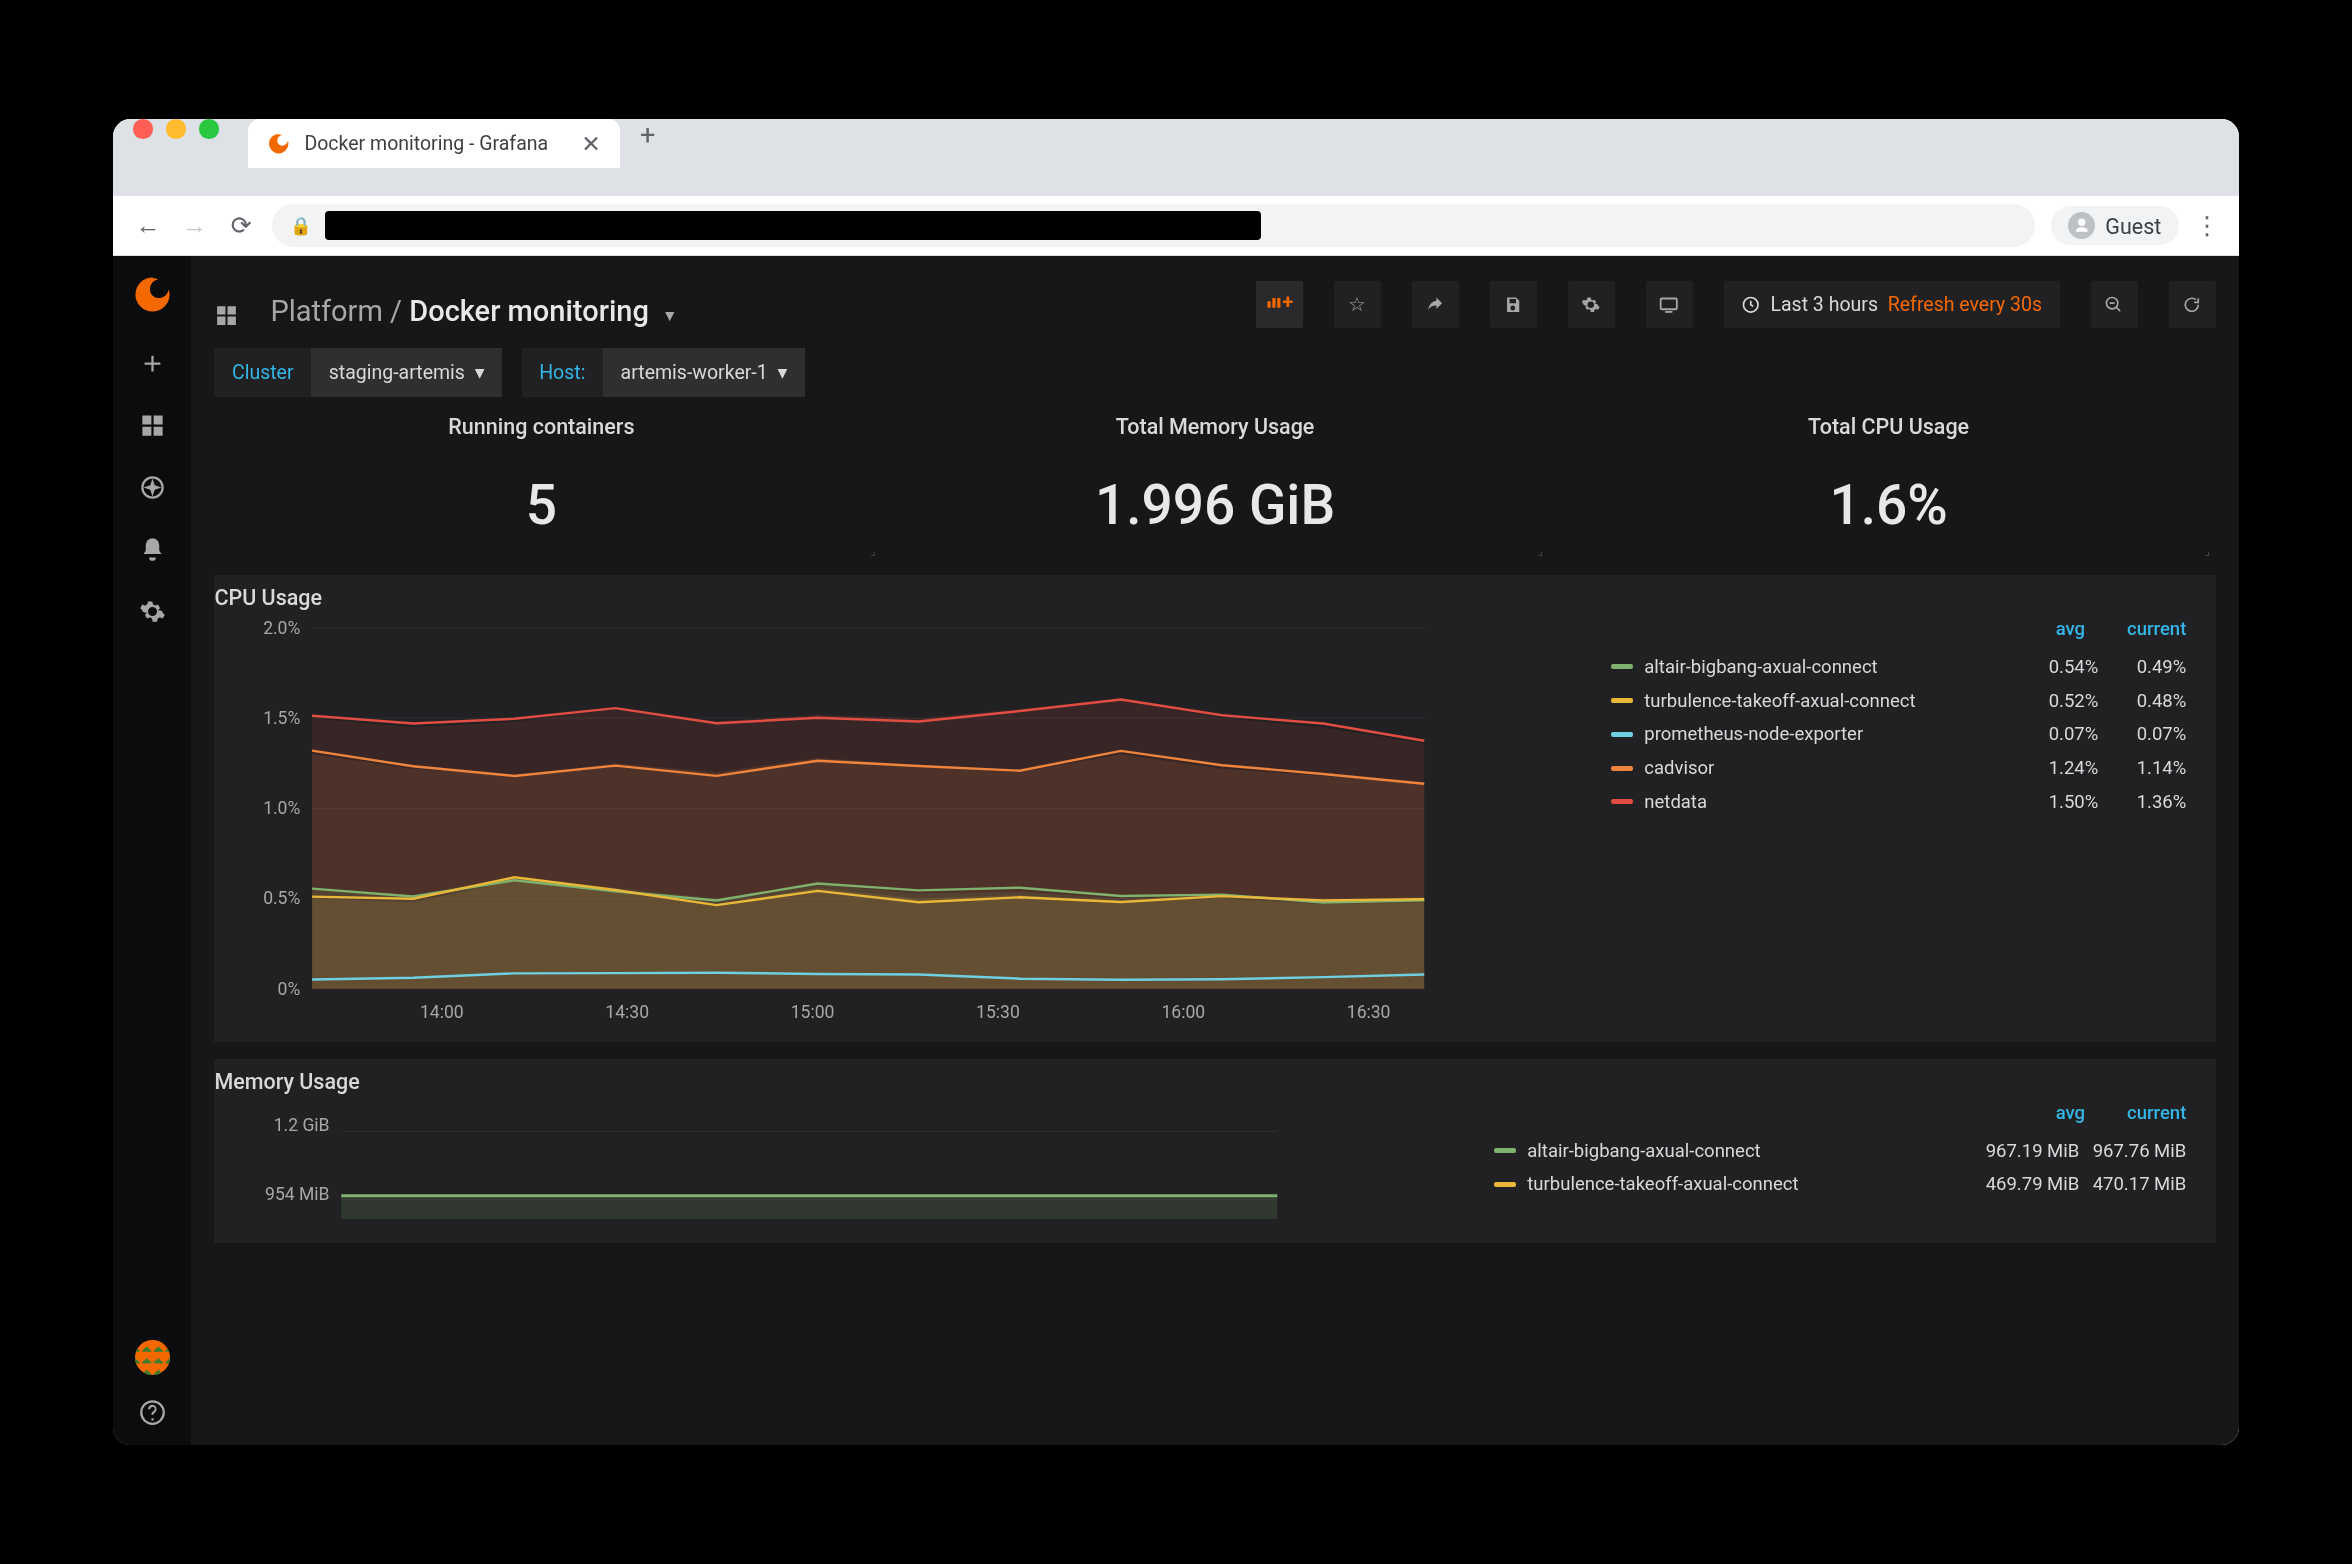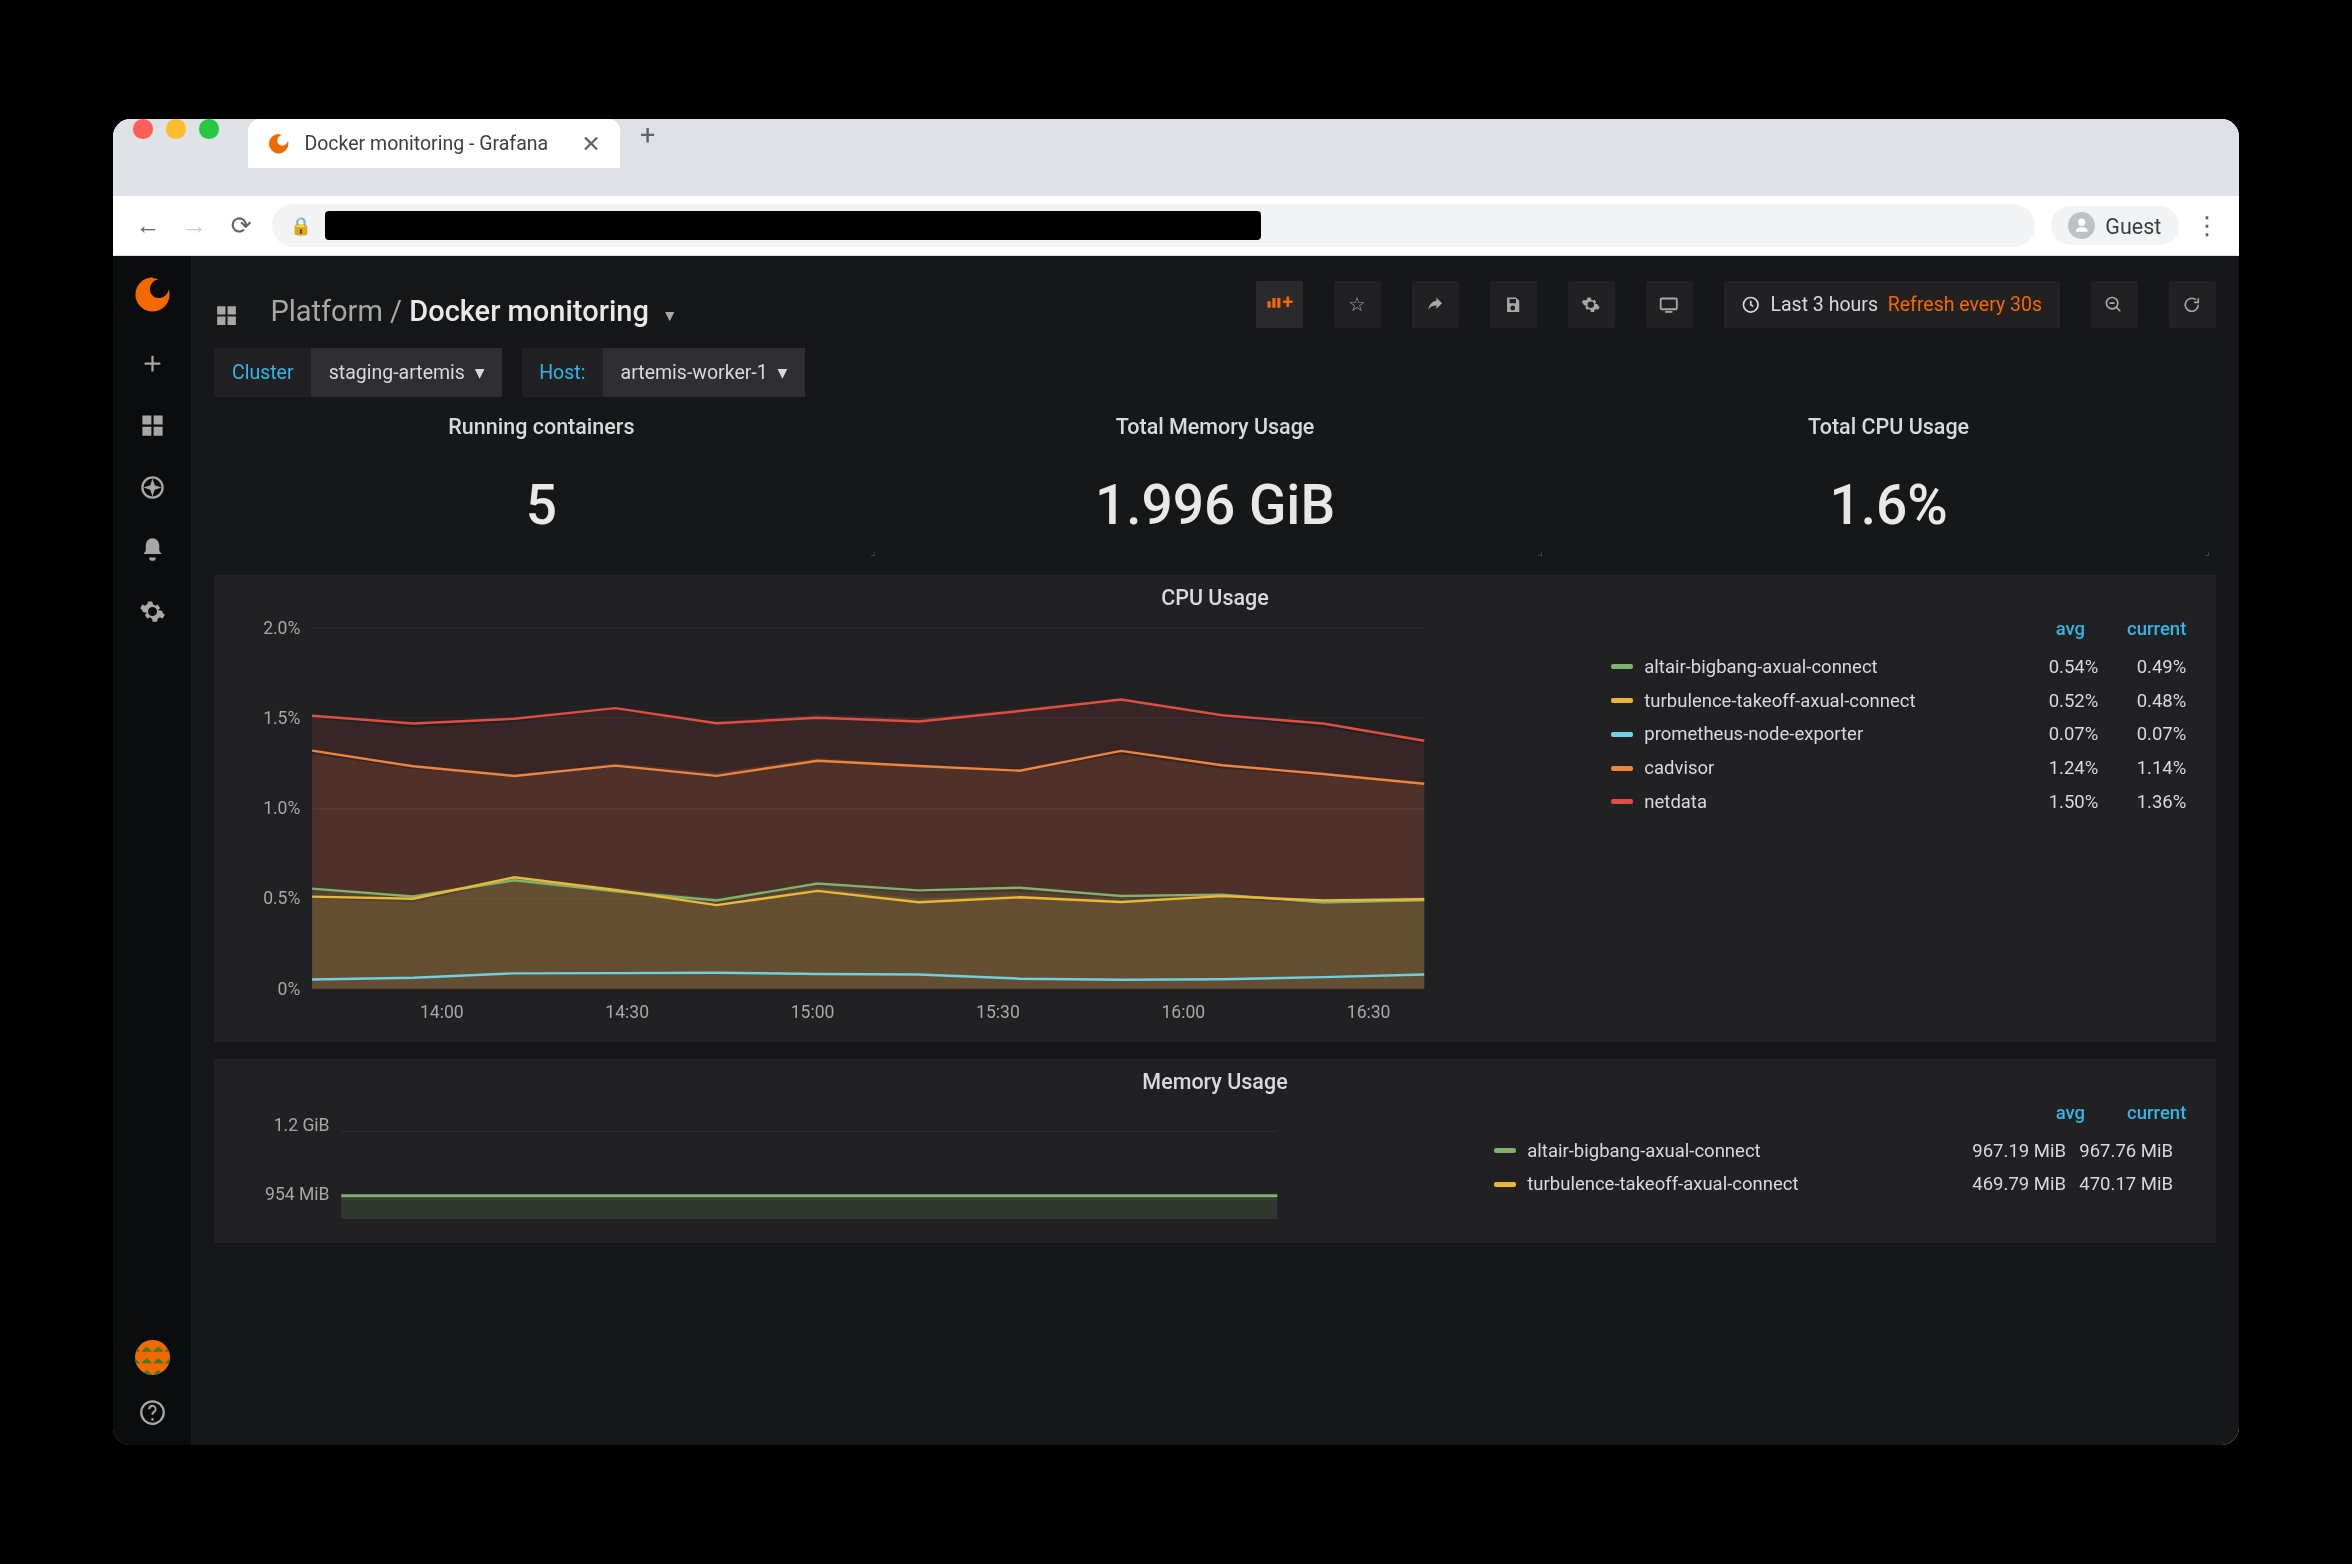--- a/index.html
+++ b/index.html
@@ -45,30 +45,30 @@
 .content{flex:1;padding:0 23.4px 23.4px;overflow:hidden}
 .filters{display:flex;gap:19.5px;margin-top:19.5px;margin-bottom:17.6px}
 .filter{background:#212124;display:flex;align-items:center;height:49px;border-radius:2px}
 .filter-label{color:#33b5e5;padding:0 17.6px;font-size:19.5px}
 .filter-val{background:#2f2f32;color:#d8d9da;padding:0 17.6px;height:100%;display:flex;align-items:center;font-size:19.5px;gap:9.8px;cursor:pointer}
 .stats-row{display:flex;gap:19.5px;margin-bottom:7.8px}
 .stat{flex:1;text-align:center}
 .stat-title{color:#d8d9da;font-size:21.5px;margin-bottom:34px;font-weight:500}
 .stat-val{color:#e8e8e8;font-size:55px;font-weight:500}
 .panel{background:#212124;margin-top:17.6px;padding:9.8px 0 13.7px}
-.panel-title{text-align:center;color:#d8d9da;font-size:21.5px;font-weight:500;margin-bottom:7.8px}
+.panel-title{color:#d8d9da;font-size:21.5px;font-weight:500;margin-bottom:7.8px}
 .panel-body{display:flex;padding:0 19.5px;gap:19.5px}
 .chart{flex:1;position:relative}
 .legend{width:585px;font-size:18.5px;color:#d8d9da}
 .legend-head{display:flex;justify-content:flex-end;gap:42px;color:#33b5e5;font-weight:500;margin-bottom:9.8px;padding-right:9.8px}
 .legend-row{display:flex;align-items:center;padding:5.9px 9.8px 5.9px 0}
 .legend-swatch{width:21.5px;height:4.9px;border-radius:2px;margin-right:11.7px}
 .legend-name{flex:1}
 .legend-num{width:88px;text-align:right}
-.legend-num2{width:107px;}
+.legend-num2{width:107px;text-align:right}
 svg{display:block}
 .axis-label{fill:#a7a7a7;font-size:18px}
 .grid-line{stroke:#2f2f32;stroke-width:1}
 .resize-marks{display:flex;margin-top:2px}
 .resize-marks span{flex:1;text-align:right;color:#555;font-size:10.7px;padding-right:5.9px}
 </style>
 </head>
 <body>
 
 <div class="window">

